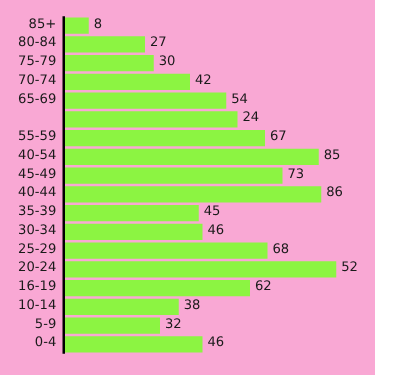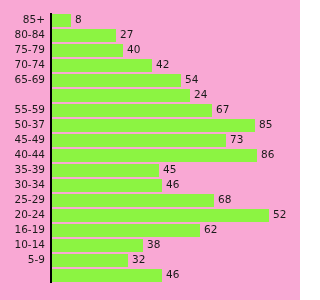--- a/index.html
+++ b/index.html
@@ -81,21 +81,21 @@
           <div class="val-label" style="left: 75px;">8</div>
         </div>
         <div class="row" style="top: 28px;">
           <div class="cat-label">80-84</div>
           <div class="bar" style="width: 64px; background: rgb(140, 244, 66);"></div>
           <div class="val-label" style="left: 120px;">27</div>
         </div>
         <div class="row" style="top: 43px;">
           <div class="cat-label">75-79</div>
           <div class="bar" style="width: 71px; background: rgb(140, 244, 66);"></div>
-          <div class="val-label" style="left: 127px;">40</div>
+          <div class="val-label" style="left: 127px;">30</div>
         </div>
         <div class="row" style="top: 58px;">
           <div class="cat-label">70-74</div>
           <div class="bar" style="width: 100px; background: rgb(140, 244, 66);"></div>
           <div class="val-label" style="left: 156px;">42</div>
         </div>
         <div class="row" style="top: 73px;">
           <div class="cat-label">65-69</div>
           <div class="bar" style="width: 129px; background: rgb(140, 244, 66);"></div>
           <div class="val-label" style="left: 185px; text-align: center;">54</div>
@@ -103,21 +103,21 @@
         <div class="row" style="top: 88px;">
           <div class="bar" style="width: 138px; background: rgb(140, 244, 66);"></div>
           <div class="val-label" style="left: 194px;">24</div>
         </div>
         <div class="row" style="top: 103px;">
           <div class="cat-label">55-59</div>
           <div class="bar" style="width: 160px; background: rgb(140, 244, 66);"></div>
           <div class="val-label" style="left: 216px;">67</div>
         </div>
         <div class="row" style="top: 118px;">
-          <div class="cat-label">50-37</div>
+          <div class="cat-label">40-54</div>
           <div class="bar" style="width: 203px; background: rgb(140, 244, 66);"></div>
           <div class="val-label" style="left: 259px;">85</div>
         </div>
         <div class="row" style="top: 133px;">
           <div class="cat-label">45-49</div>
           <div class="bar" style="width: 174px; background: rgb(140, 244, 66);"></div>
           <div class="val-label" style="left: 230px;">73</div>
         </div>
         <div class="row" style="top: 148px;">
           <div class="cat-label">40-44</div>
@@ -153,19 +153,20 @@
           <div class="cat-label">10-14</div>
           <div class="bar" style="width: 91px; background: rgb(140, 244, 66);"></div>
           <div class="val-label" style="left: 147px;">38</div>
         </div>
         <div class="row" style="top: 253px;">
           <div class="cat-label">5-9</div>
           <div class="bar" style="width: 76px; background: rgb(140, 244, 66);"></div>
           <div class="val-label" style="left: 132px;">32</div>
         </div>
         <div class="row" style="top: 268px;">
+          <div class="cat-label">0-4</div>
           <div class="bar" style="width: 110px; background: rgb(140, 244, 66);"></div>
           <div class="val-label" style="left: 166px;">46</div>
         </div>
       </div>
   </div>
 
 </div>
 
 </body></html>

